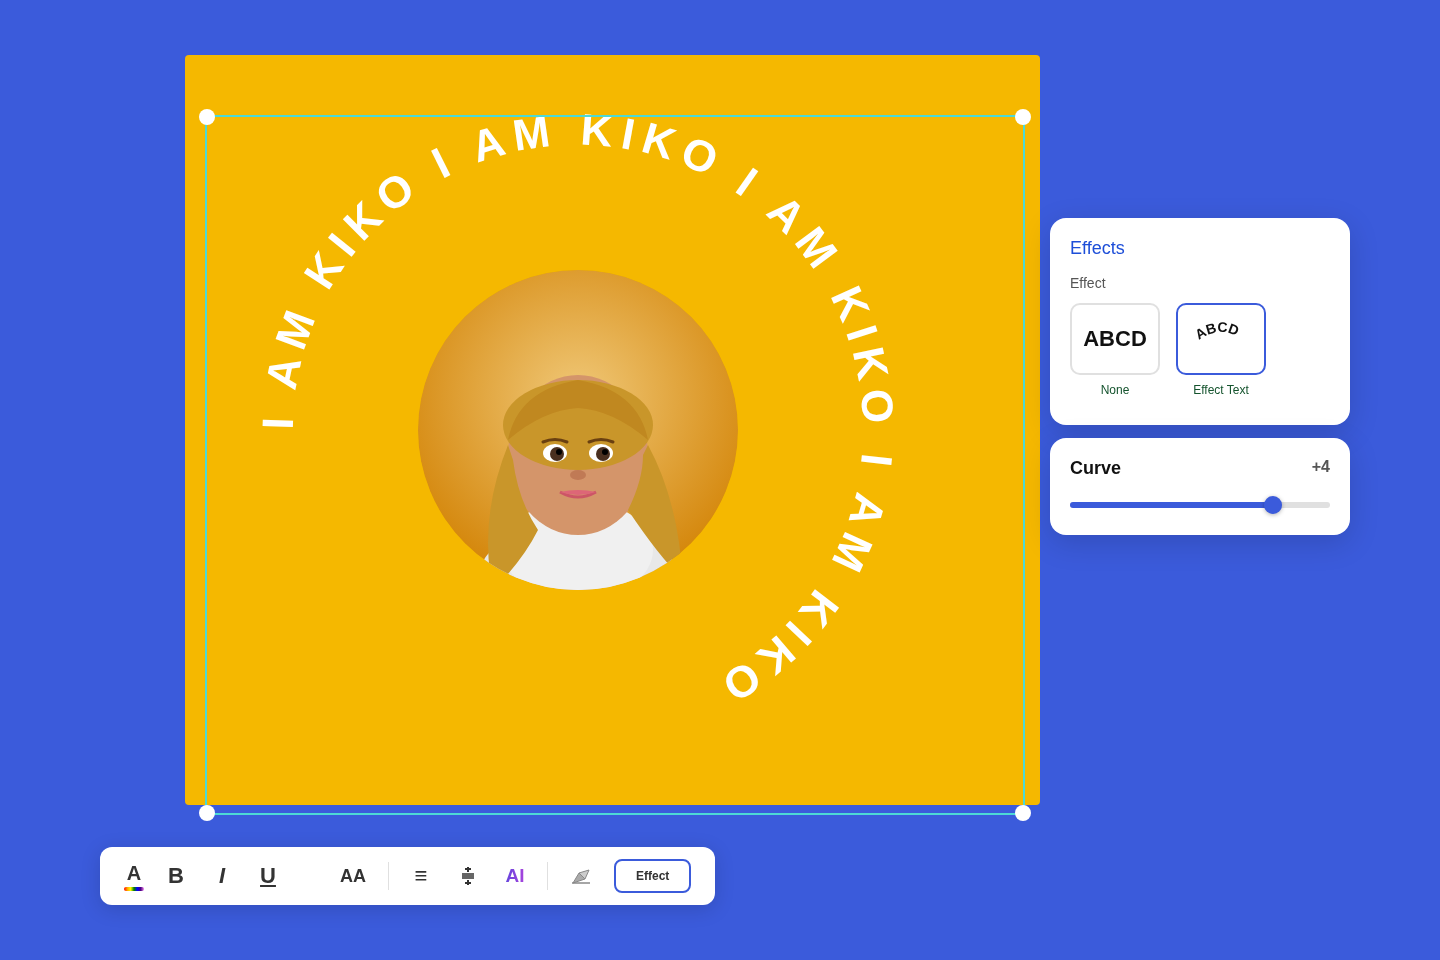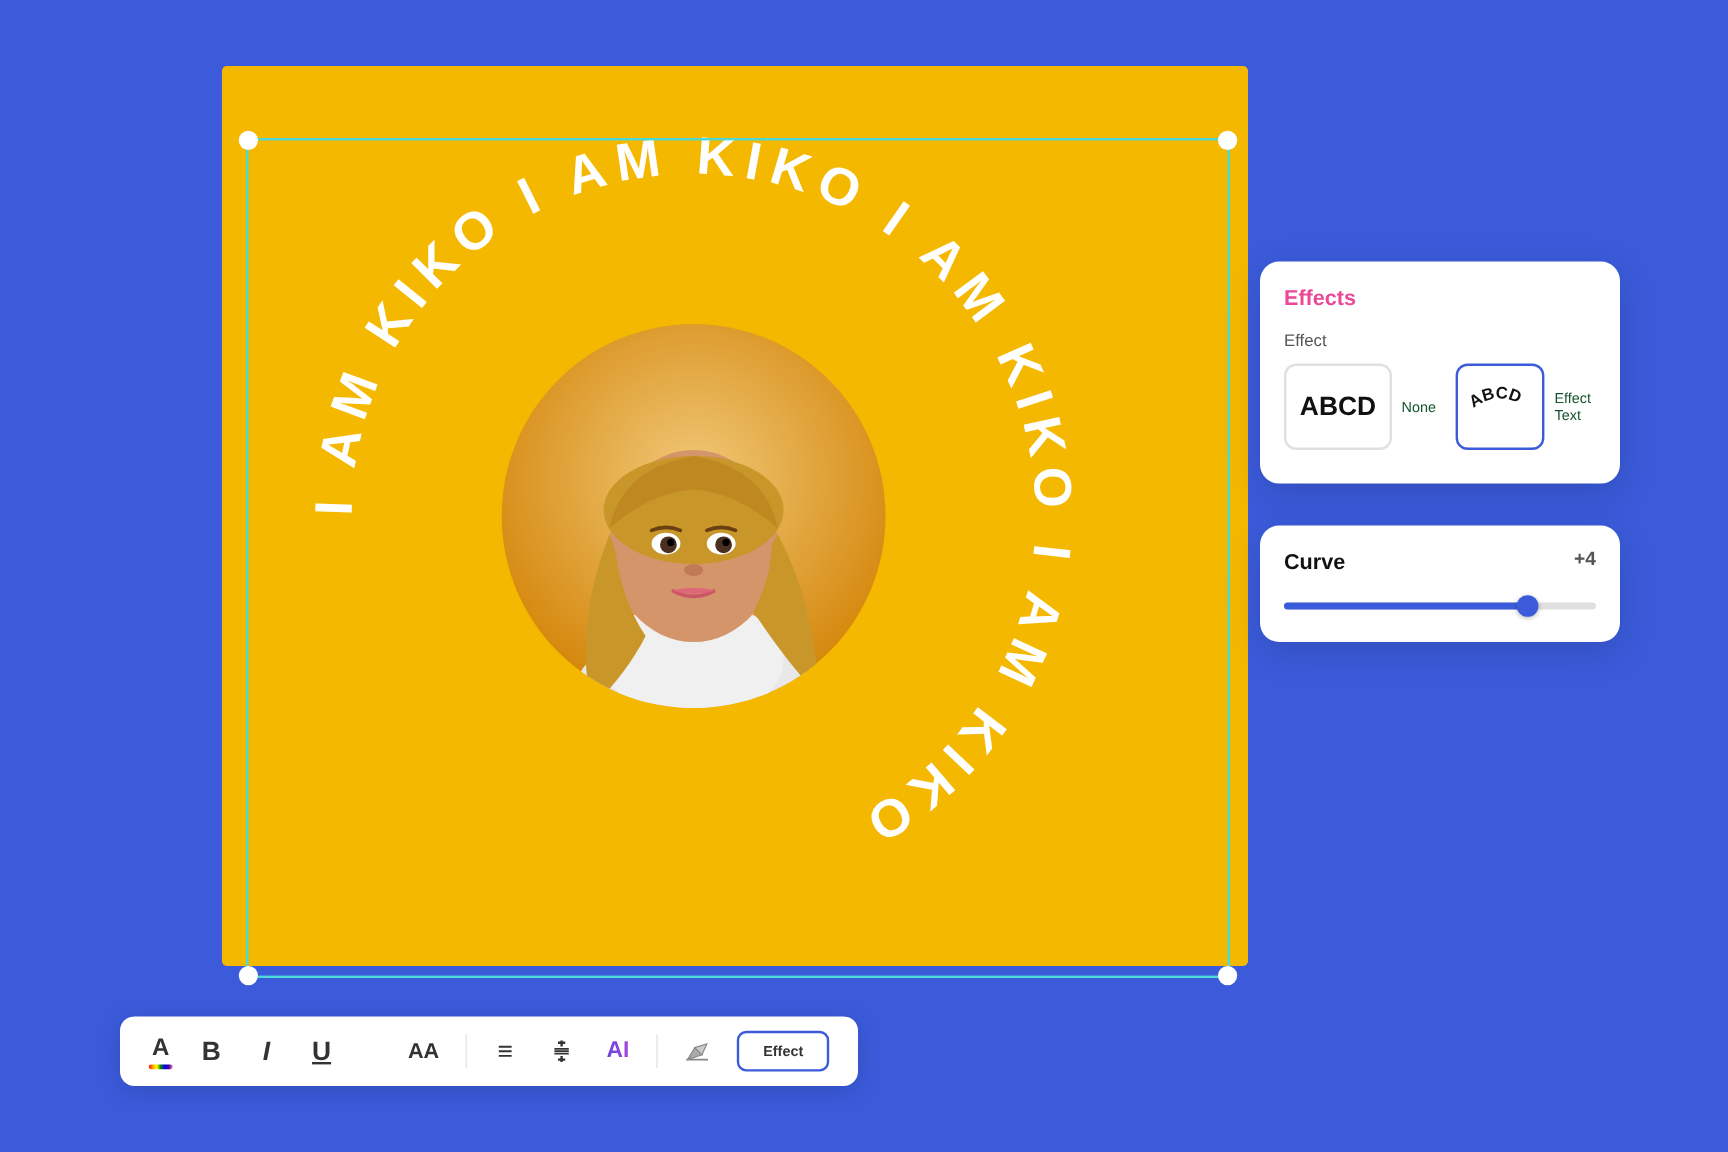--- a/index.html
+++ b/index.html
@@ -160,40 +160,40 @@
       width: 300px;
       background: white;
       border-radius: 16px;
       padding: 20px;
       box-shadow: 0 8px 30px rgba(0,0,0,0.15);
       z-index: 30;
     }
 
     .panel-title {
       font-size: 18px;
-      font-weight: 700;
-      color: #ec4899;
+      font-weight: 400;
+      color: #1d4ed8;
       margin-bottom: 16px;
     }
 
     .panel-section-title {
       font-size: 14px;
       color: #555;
       margin-bottom: 12px;
     }
 
     .shape-options {
       display: flex;
       gap: 16px;
       margin-bottom: 8px;
     }
 
     .shape-option {
       display: flex;
-      flex-direction: row;
+      flex-direction: column;
       align-items: center;
       gap: 8px;
       cursor: pointer;
     }
 
     .shape-box {
       width: 90px;
       height: 72px;
       border: 2px solid #e0e0e0;
       border-radius: 10px;

